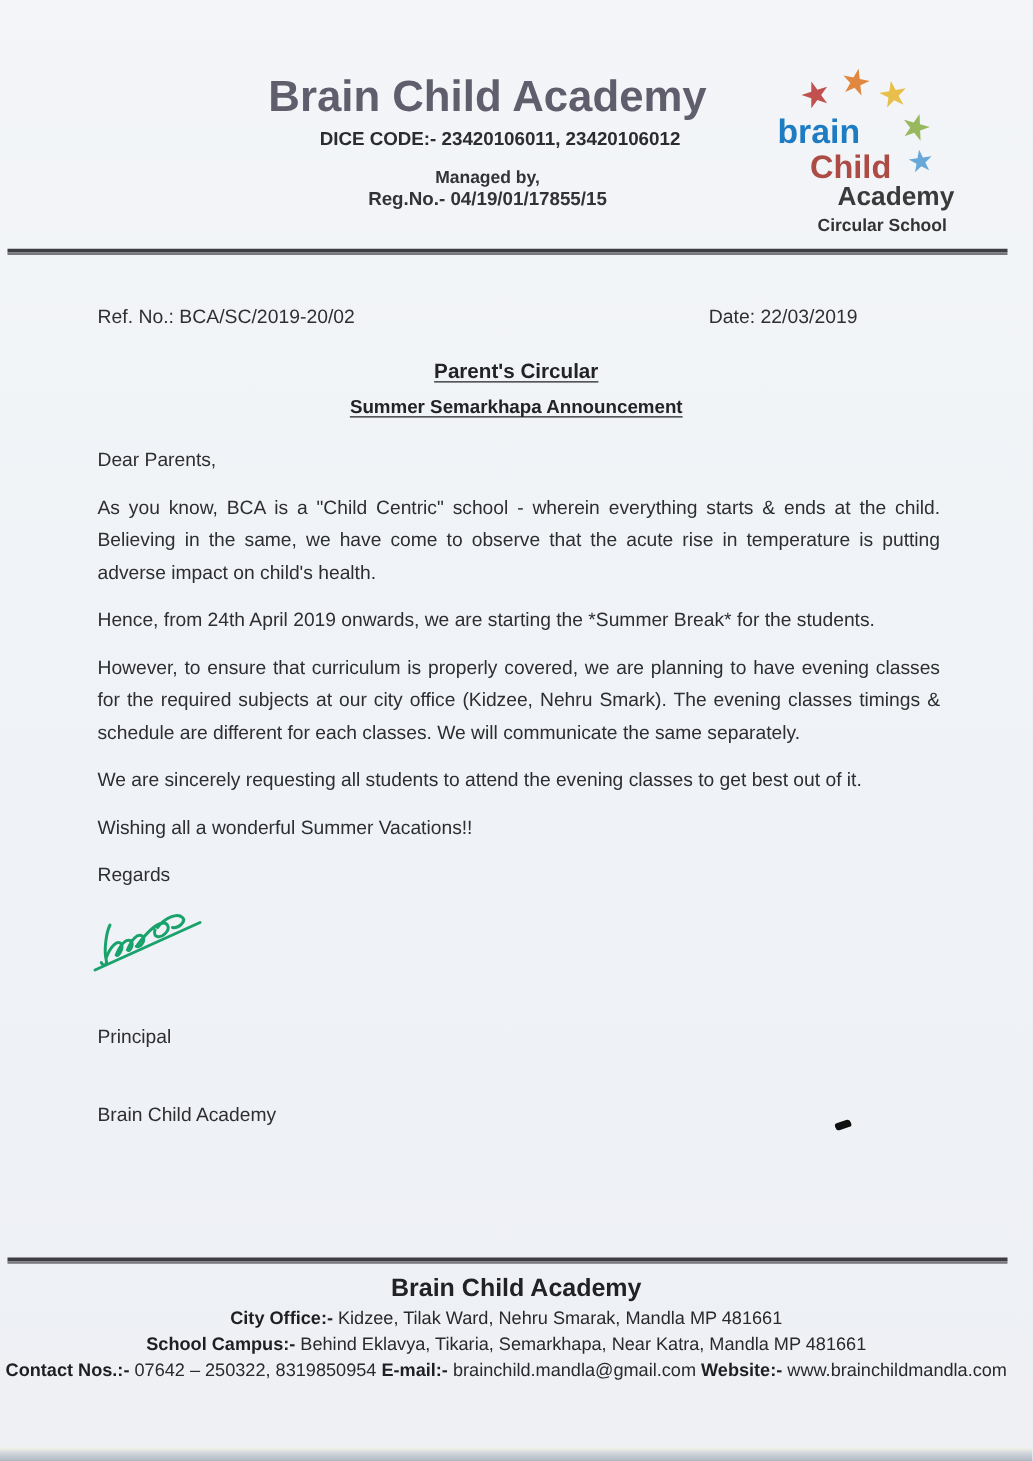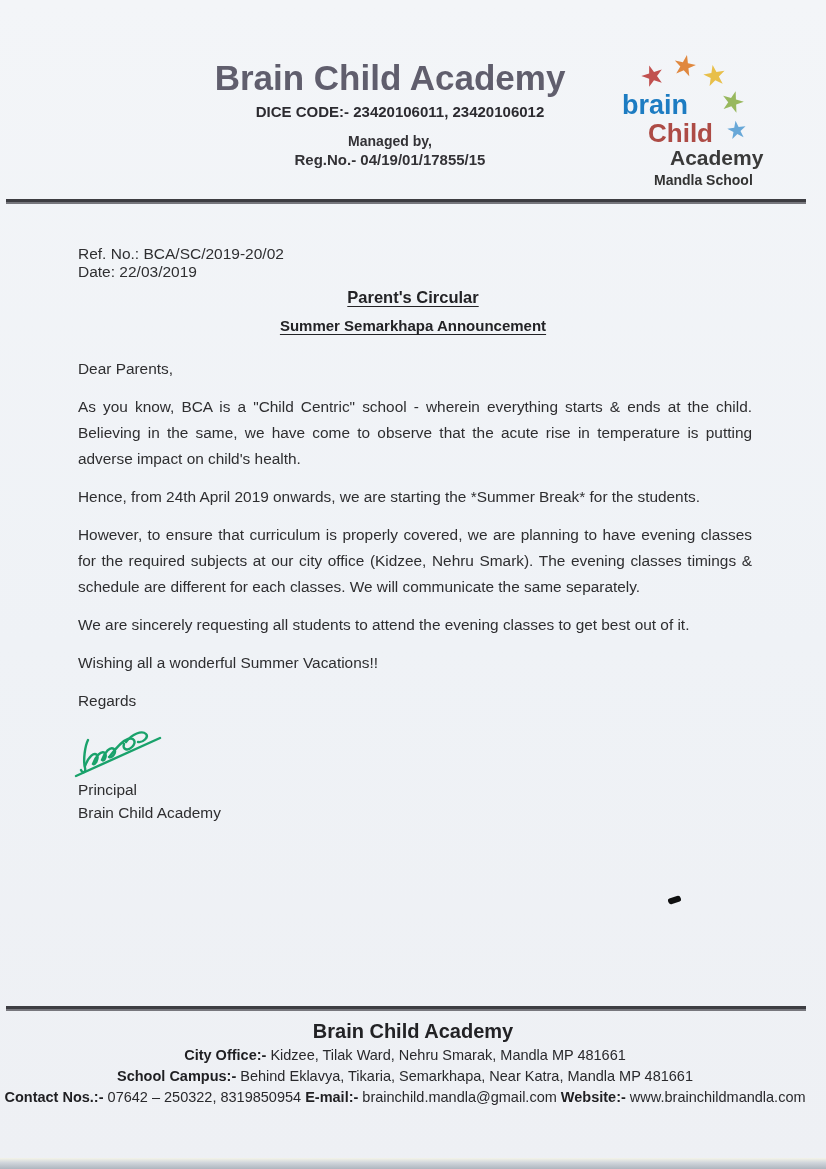--- a/index.html
+++ b/index.html
@@ -49,42 +49,41 @@
     border-bottom:2px solid #77777d;
   }
   .rule-top { top:199px; }
   .rule-bottom { top:1006px; }
 
   
   .meta-row {
     position:absolute; top:245px; left:78px; width:608px;
     display:flex; justify-content:space-between;
     font-size:15.5px;
-    flex-direction:column;
   }
   .title-main {
     position:absolute; top:288px; left:0; width:826px; text-align:center;
     font-size:16.5px; font-weight:bold; color:#232326;
     text-decoration:underline; text-underline-offset:3px;
   }
   .title-sub {
     position:absolute; top:317px; left:0; width:826px; text-align:center;
     font-size:15px; font-weight:bold; color:#232326;
     text-decoration:underline; text-underline-offset:3px;
   }
   .letter {
     position:absolute; top:356px; left:78px; width:674px;
     font-size:15.4px; line-height:26px; color:#2e2e30;
   }
   .letter p { margin-bottom:12px; }
   .letter p.justify { text-align:justify; }
   .closing { margin-top:6px; }
   .signature-wrap { height:52px; margin:2px 0 0 0; }
   .sig-svg { display:block; margin-left:-4px; }
-  .sig-block p { margin-bottom:0; line-height:23px; }
+  .sig-block p { margin-bottom:0; line-height:23px;margin-top:40px; }
 
   .ink-mark {
     position:absolute; top:897px; left:668px;
     width:13px; height:6px; background:#101010;
     border-radius:2px 3px 2px 3px;
     transform:rotate(-18deg);
   }
 
   
   .footer-name {
@@ -117,21 +116,21 @@
 
     <div class="logo">
       <span class="star s1">★</span>
       <span class="star s2">★</span>
       <span class="star s3">★</span>
       <span class="star s4">★</span>
       <span class="star s5">★</span>
       <span class="lg-brain">brain</span>
       <span class="lg-child">Child</span>
       <span class="lg-academy">Academy</span>
-      <span class="lg-tagline">Mandla School</span>
+      <span class="lg-tagline">Circular School</span>
     </div>
   </header>
 
   <div class="rule rule-top"></div>
 
   <div class="meta-row">
     <span>Ref. No.: BCA/SC/2019-20/02</span>
     <span>Date: 22/03/2019</span>
   </div>
 

